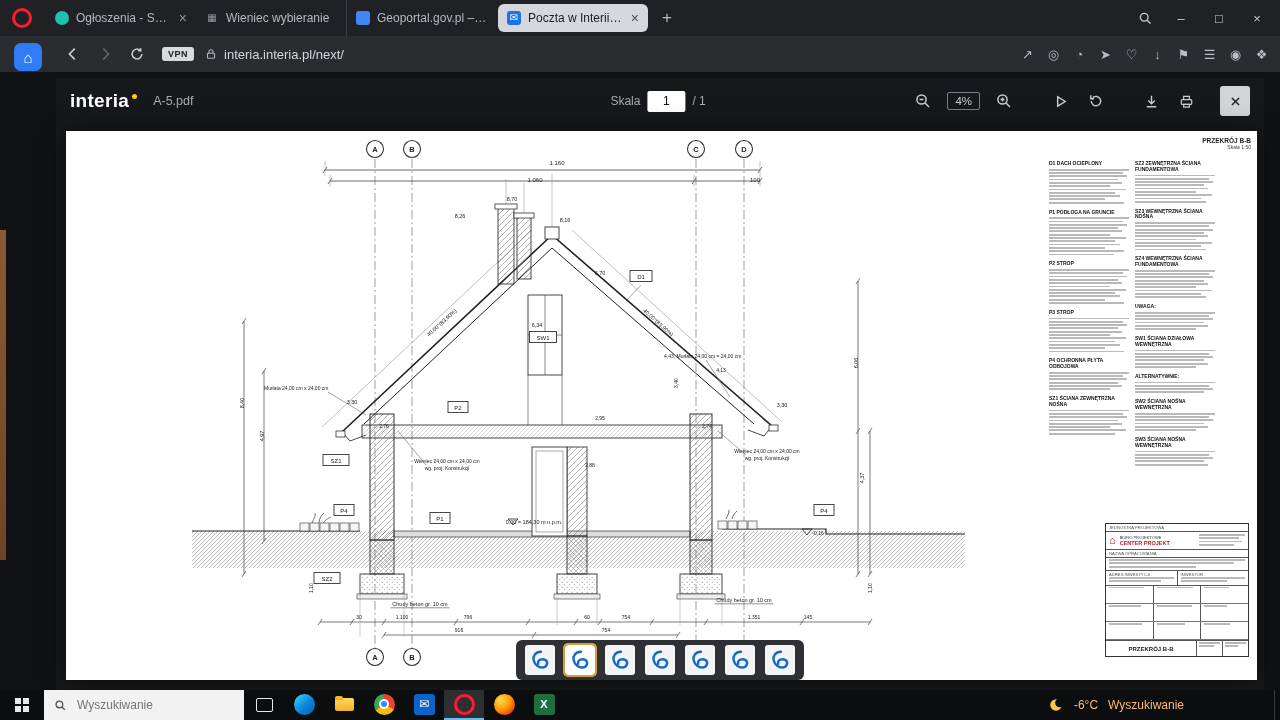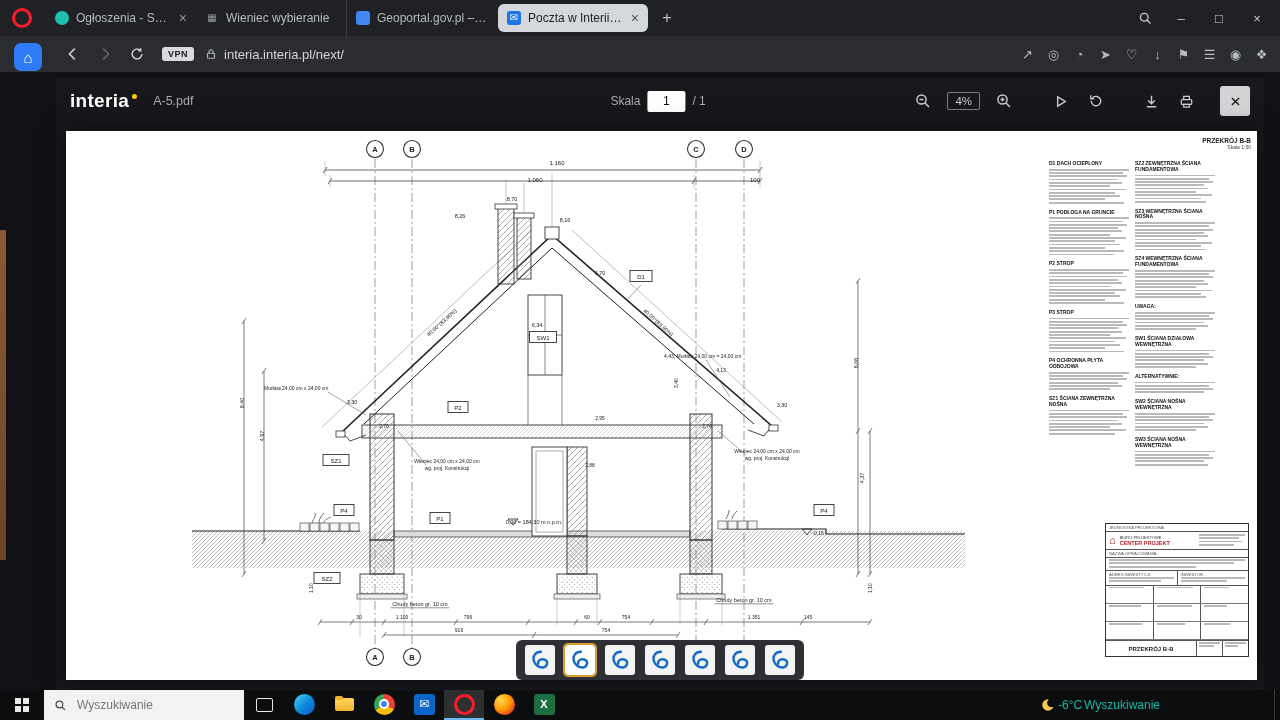--- a/index.html
+++ b/index.html
@@ -116,21 +116,21 @@
   .app.edge .ic{border-radius:50%;background:linear-gradient(135deg,#45d6f4,#0a84d8 55%,#0b5ec4);}
   .app.file-explorer .ic{position:relative;}
   .app.file-explorer .ic::before{content:"";position:absolute;left:1px;top:4px;width:19px;height:13px;background:linear-gradient(#ffd65c,#f2b32e);border-radius:2px;}
   .app.file-explorer .ic::after{content:"";position:absolute;left:1px;top:2px;width:8px;height:4px;background:#f2b32e;border-radius:2px 2px 0 0;}
   .app.chrome .ic{position:relative;border-radius:50%;background:conic-gradient(#ea4335 0 33%,#fbbc05 33% 66%,#34a853 66% 100%);}
   .app.chrome .ic::after{content:"";position:absolute;left:5.5px;top:5.5px;width:10px;height:10px;border-radius:50%;background:#4285f4;border:2px solid #fff;box-sizing:border-box;}
   .app.mail .ic{background:#0b64c8;border-radius:3px;font-size:12px;}
   .app.opera .ic{border:3.5px solid var(--opera_red,#ff1b2d);border-radius:50%;box-sizing:border-box;}
   .app.firefox .ic{border-radius:50%;background:radial-gradient(circle at 32% 30%,#ffdb4d,#ff9500 48%,#e3342f 82%);}
   .app.excel .ic{background:#1d6f42;border-radius:3px;font-weight:bold;font-size:11px;}
-  .tray-weather{margin-left:auto;margin-right:120px;display:flex;align-items:center;gap:2px;color:#14b8a6;font-size:12px;}
+  .tray-weather{margin-left:auto;margin-right:96px;display:flex;align-items:center;gap:10px;color:#fdba74;font-size:12px;}
   .show-desktop{position:absolute;right:0;top:0;width:5px;height:30px;border-left:1px solid #3a3a3a;}
 
   svg.icon{display:block;}
 </style>
 </head>
 <body>
 
 <div class="screen">
 
   <div class="tabbar">

